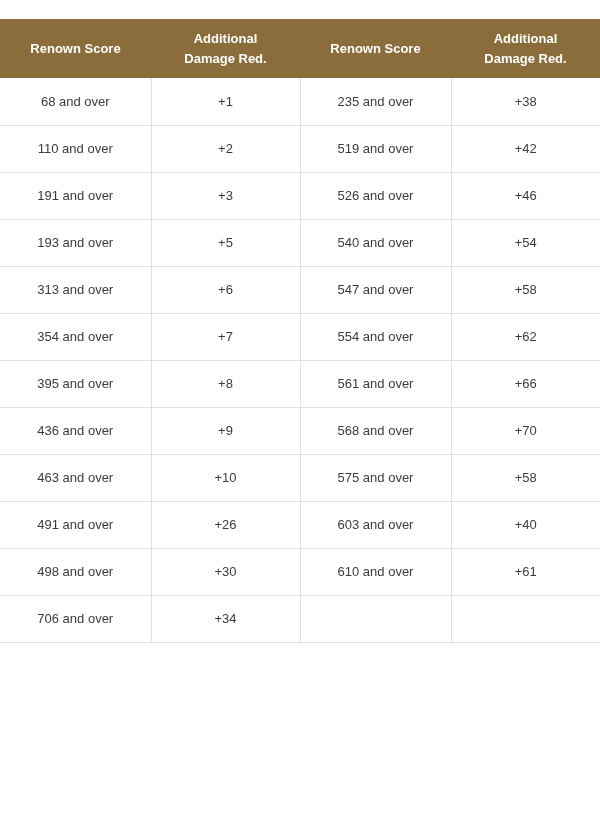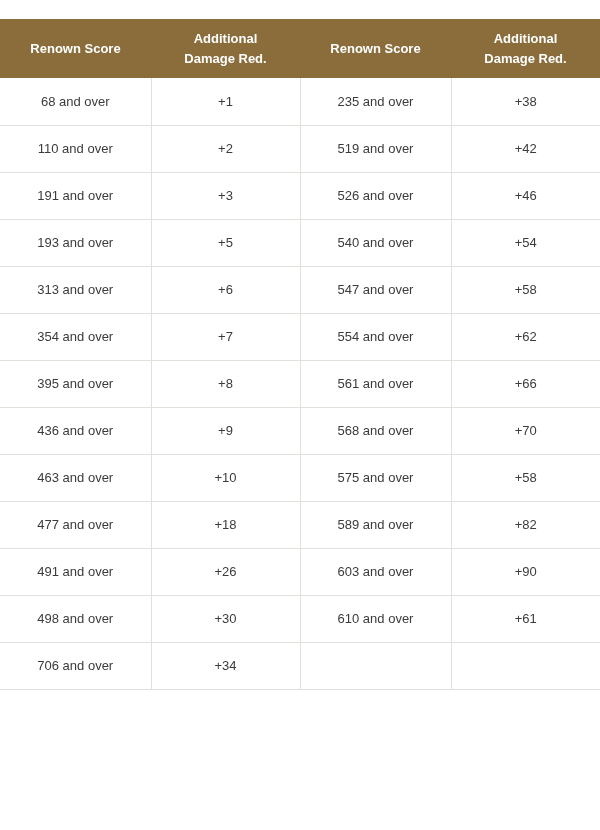--- a/index.html
+++ b/index.html
@@ -129,30 +129,24 @@
         <td>568 and over</td>
         <td class="last-col">+70</td>
       </tr>
       <tr>
         <td>463 and over</td>
         <td>+10</td>
         <td>575 and over</td>
         <td class="last-col">+58</td>
       </tr>
       <tr>
-        <td>477 and over</td>
-        <td>+18</td>
-        <td>589 and over</td>
-        <td class="last-col">+82</td>
-      </tr>
-      <tr>
         <td>491 and over</td>
         <td>+26</td>
         <td>603 and over</td>
-        <td class="last-col">+90</td>
+        <td class="last-col">+40</td>
       </tr>
       <tr>
         <td>498 and over</td>
         <td>+30</td>
         <td>610 and over</td>
         <td class="last-col">+61</td>
       </tr>
       <tr>
         <td>706 and over</td>
         <td>+34</td>

